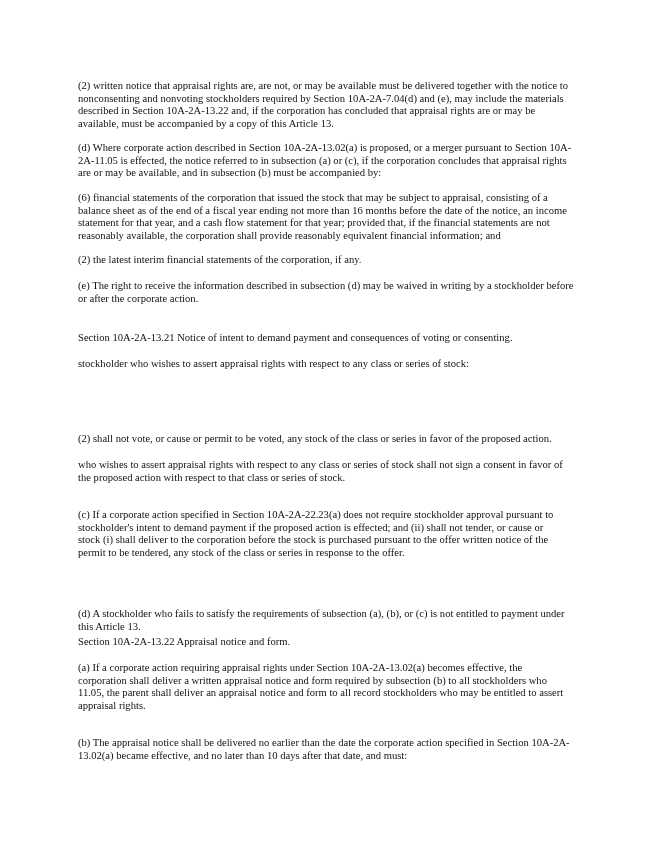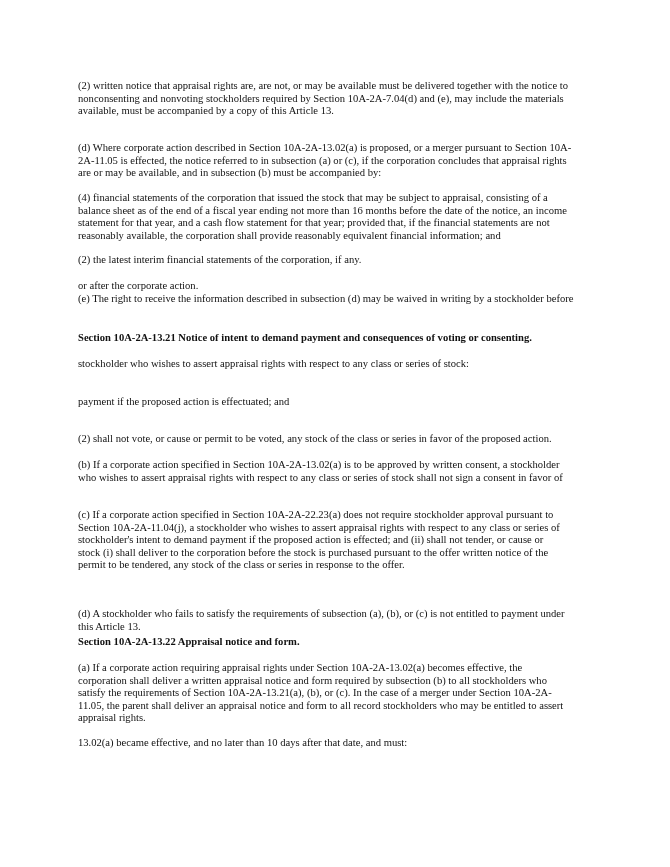--- a/index.html
+++ b/index.html
@@ -5,96 +5,95 @@
   html, body { margin: 0; padding: 0; background: #ffffff; }
   body { width: 670px; height: 867px; position: relative; overflow: hidden; }
   .page { position: absolute; left: 0; top: 0; width: 578px; height: 867px; background: #fff; }
   .p {
     position: absolute; left: 78px; width: 520px;
     font-family: "Liberation Serif", "DejaVu Serif", serif;
     font-size: 10.6px; line-height: 12.5px; color: #111;
     white-space: nowrap;
   }
   .p .ln { display: block; }
-  .h { font-weight: bold; }
+  .h { font-weight: normal; }
 </style>
 </head>
 <body>
 
 <div class="page">
   <div class="p" style="top:80px">
     <span class="ln">(2) written notice that appraisal rights are, are not, or may be available must be delivered together with the notice to</span>
     <span class="ln">nonconsenting and nonvoting stockholders required by Section 10A-2A-7.04(d) and (e), may include the materials</span>
+    <span class="ln">described in Section 10A-2A-13.22 and, if the corporation has concluded that appraisal rights are or may be</span>
     <span class="ln">available, must be accompanied by a copy of this Article 13.</span>
   </div>
 
   <div class="p" style="top:142px">
     <span class="ln">(d) Where corporate action described in Section 10A-2A-13.02(a) is proposed, or a merger pursuant to Section 10A-</span>
     <span class="ln">2A-11.05 is effected, the notice referred to in subsection (a) or (c), if the corporation concludes that appraisal rights</span>
     <span class="ln">are or may be available, and in subsection (b) must be accompanied by:</span>
   </div>
 
   <div class="p" style="top:192px">
-    <span class="ln">(4) financial statements of the corporation that issued the stock that may be subject to appraisal, consisting of a</span>
+    <span class="ln">(6) financial statements of the corporation that issued the stock that may be subject to appraisal, consisting of a</span>
     <span class="ln">balance sheet as of the end of a fiscal year ending not more than 16 months before the date of the notice, an income</span>
     <span class="ln">statement for that year, and a cash flow statement for that year; provided that, if the financial statements are not</span>
     <span class="ln">reasonably available, the corporation shall provide reasonably equivalent financial information; and</span>
   </div>
 
   <div class="p" style="top:254px">
     <span class="ln">(2) the latest interim financial statements of the corporation, if any.</span>
   </div>
 
   <div class="p" style="top:280px">
+    <span class="ln">(e) The right to receive the information described in subsection (d) may be waived in writing by a stockholder before</span>
     <span class="ln">or after the corporate action.</span>
-    <span class="ln">(e) The right to receive the information described in subsection (d) may be waived in writing by a stockholder before</span>
   </div>
 
   <div class="p h" style="top:332px">
     <span class="ln">Section 10A-2A-13.21 Notice of intent to demand payment and consequences of voting or consenting.</span>
   </div>
 
   <div class="p" style="top:358px">
     <span class="ln">stockholder who wishes to assert appraisal rights with respect to any class or series of stock:</span>
   </div>
 
   <div class="p" style="top:396px">
-    <span class="ln">payment if the proposed action is effectuated; and</span>
   </div>
 
   <div class="p" style="top:433px">
     <span class="ln">(2) shall not vote, or cause or permit to be voted, any stock of the class or series in favor of the proposed action.</span>
   </div>
 
   <div class="p" style="top:459px">
-    <span class="ln">(b) If a corporate action specified in Section 10A-2A-13.02(a) is to be approved by written consent, a stockholder</span>
     <span class="ln">who wishes to assert appraisal rights with respect to any class or series of stock shall not sign a consent in favor of</span>
+    <span class="ln">the proposed action with respect to that class or series of stock.</span>
   </div>
 
   <div class="p" style="top:509px">
     <span class="ln">(c) If a corporate action specified in Section 10A-2A-22.23(a) does not require stockholder approval pursuant to</span>
-    <span class="ln">Section 10A-2A-11.04(j), a stockholder who wishes to assert appraisal rights with respect to any class or series of</span>
     <span class="ln">stockholder's intent to demand payment if the proposed action is effected; and (ii) shall not tender, or cause or</span>
     <span class="ln">stock (i) shall deliver to the corporation before the stock is purchased pursuant to the offer written notice of the</span>
     <span class="ln">permit to be tendered, any stock of the class or series in response to the offer.</span>
   </div>
 
   <div class="p" style="top:608px">
     <span class="ln">(d) A stockholder who fails to satisfy the requirements of subsection (a), (b), or (c) is not entitled to payment under</span>
     <span class="ln">this Article 13.</span>
   </div>
 
   <div class="p h" style="top:636px">
     <span class="ln">Section 10A-2A-13.22 Appraisal notice and form.</span>
   </div>
 
   <div class="p" style="top:662px">
     <span class="ln">(a) If a corporate action requiring appraisal rights under Section 10A-2A-13.02(a) becomes effective, the</span>
     <span class="ln">corporation shall deliver a written appraisal notice and form required by subsection (b) to all stockholders who</span>
-    <span class="ln">satisfy the requirements of Section 10A-2A-13.21(a), (b), or (c). In the case of a merger under Section 10A-2A-</span>
     <span class="ln">11.05, the parent shall deliver an appraisal notice and form to all record stockholders who may be entitled to assert</span>
     <span class="ln">appraisal rights.</span>
   </div>
 
   <div class="p" style="top:737px">
+    <span class="ln">(b) The appraisal notice shall be delivered no earlier than the date the corporate action specified in Section 10A-2A-</span>
     <span class="ln">13.02(a) became effective, and no later than 10 days after that date, and must:</span>
   </div>
 </div>
 
 </body></html>

